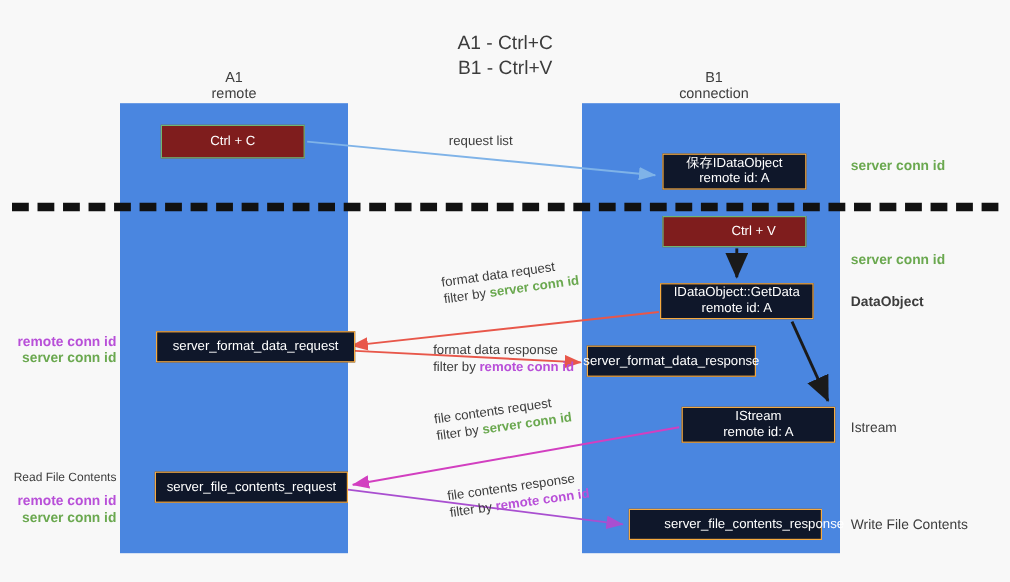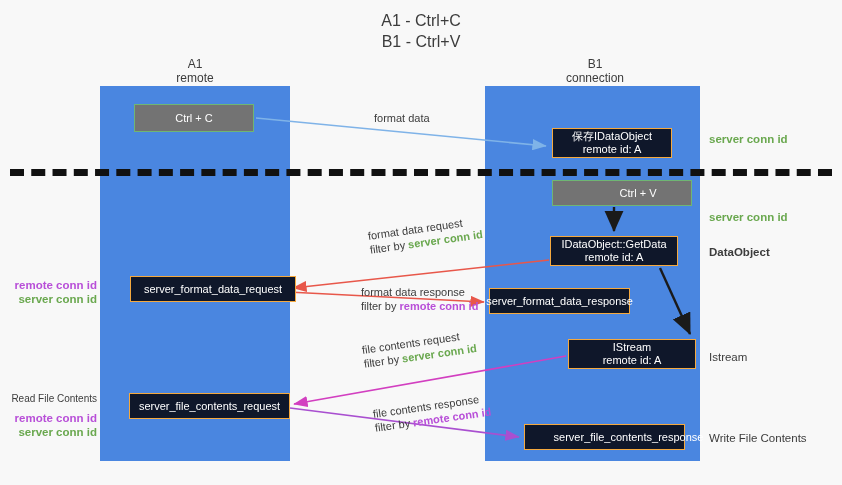--- a/index.html
+++ b/index.html
@@ -9,21 +9,21 @@
     font-family:"Liberation Sans","DejaVu Sans",sans-serif;
     position:relative;overflow:hidden;
     color:#3c3c3c;
   }
   #stage{position:absolute;left:0;top:0;width:842px;height:485px;}
 
   .abs{position:absolute;}
 
   
   #title{
-    left:0;top:10px;width:842px;text-align:center;
+    left:0;top:26px;width:842px;text-align:center;
     font-size:16px;line-height:21px;color:#3c3c3c;
   }
 
   
   .col-head{
     font-size:12px;line-height:14px;text-align:center;color:#3c3c3c;
   }
   #head-a1{left:130px;top:57px;width:130px;}
   #head-b1{left:530px;top:57px;width:130px;}
 
@@ -39,26 +39,26 @@
   }
 
   
   .box{
     box-sizing:border-box;
     display:flex;flex-direction:column;
     align-items:center;justify-content:center;
     color:#ffffff;font-size:11px;line-height:13px;
     text-align:center;
   }
-  .box.green{background:#737373;border:1px solid #6fb673;}
+  .box.green{background:#7f1d1d;border:1px solid #6fb673;}
   .box.orange{background:#0f172a;border:1px solid #f5a93f;}
 
   #box-ctrlc{left:134px;top:104px;width:120px;height:28px;}
   #box-save-idataobject{left:552px;top:128px;width:120px;height:30px;}
-  #box-ctrlv{left:552px;top:180px;width:140px;height:26px;padding-left:32px;}
+  #box-ctrlv{left:552px;top:180px;width:120px;height:26px;padding-left:32px;}
   #box-getdata{left:550px;top:236px;width:128px;height:30px;}
   #box-istream{left:568px;top:339px;width:128px;height:30px;}
   #box-sfdreq{left:130px;top:276px;width:166px;height:26px;}
   #box-sfdresp{left:489px;top:288px;width:141px;height:26px;}
   #box-sfcreq{left:129px;top:393px;width:161px;height:26px;}
   #box-sfcresp{left:524px;top:424px;width:161px;height:26px;padding-left:48px;}
 
   
   .margin-note{font-size:11.5px;line-height:14px;}
   .green-txt{color:#6aa84f;font-weight:bold;}
@@ -189,21 +189,21 @@
 
   <div class="abs box orange" id="box-sfcreq">
     <span>server_file_contents_request</span>
   </div>
 
   <div class="abs box orange" id="box-sfcresp">
     <span>server_file_contents_response</span>
   </div>
 
   <div class="abs edge-label" id="lbl-format-list">
-    <span>format data</span>
+    <span>request list</span>
   </div>
 
   <div class="abs edge-label" id="lbl-format-data-req">
     <span class="filter-row">format data request</span>
     <span class="filter-row">
       <span>filter by </span><span class="green-txt">server conn id</span>
     </span>
   </div>
 
   <div class="abs edge-label" id="lbl-format-data-resp">

